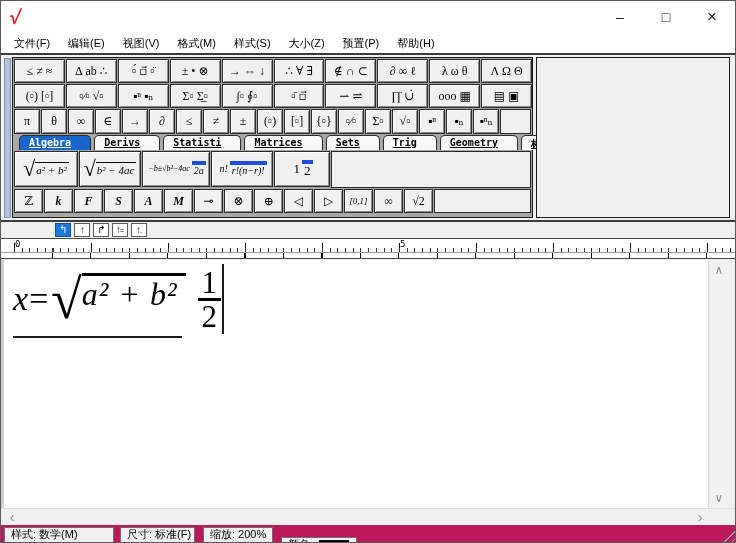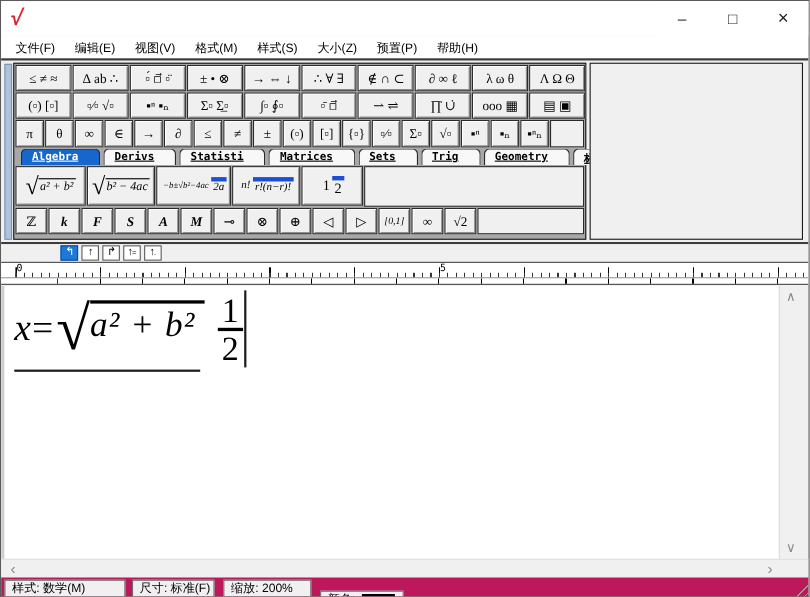--- a/index.html
+++ b/index.html
@@ -83,21 +83,21 @@
   
   #vscroll { position:absolute; right:6px; top:259px; width:21px; height:248px; background:#f0f0f0; border-left:1px solid #dcdcdc; }
   .scroll-arrow { position:absolute; width:100%; text-align:center; color:#8a8a8a; font-size:12px; line-height:16px; }
   #vs-up { top:2px; } #vs-down { bottom:2px; }
   #hscroll { position:absolute; left:0; top:507px; width:100%; height:17px; background:#f0f0f0; border-top:1px solid #e0e0e0; }
   #hs-left { position:absolute; left:4px; top:0; color:#8a8a8a; font-size:14px; line-height:16px; width:14px; text-align:center; }
   #hs-right { position:absolute; right:28px; top:0; color:#8a8a8a; font-size:14px; line-height:16px; width:14px; text-align:center; }
   
   #statusbar { position:absolute; left:0; top:524px; width:100%; height:19px; background:#be185d; display:flex; align-items:center; }
   .status-box { height:16px; border:1px solid #6e6e6e; background:#f0f0f0; display:flex; align-items:center; font-size:11px; padding:0 6px; margin-left:3px; white-space:nowrap; }
-  #status-style { width:110px; } #status-size { width:75px; margin-left:6px; } #status-zoom { width:80px; margin-left:8px; } #status-color { width:76px; margin-left:8px;margin-top:20px; }
+  #status-style { width:110px; } #status-size { width:75px; margin-left:6px; } #status-zoom { width:70px; margin-left:8px; } #status-color { width:76px; margin-left:8px;margin-top:20px; }
   #color-swatch { width:30px; height:9px; background:#000; margin-left:6px; }
   #resize-grip { position:absolute; right:0; bottom:0; width:15px; height:15px;
     background:repeating-linear-gradient(135deg, transparent 0 2px, #9a9a9a 2px 3px, transparent 3px 5px);
     clip-path:polygon(100% 0, 100% 100%, 0 100%); }
 </style>
 </head>
 <body>
 
 <div id="window">
 

